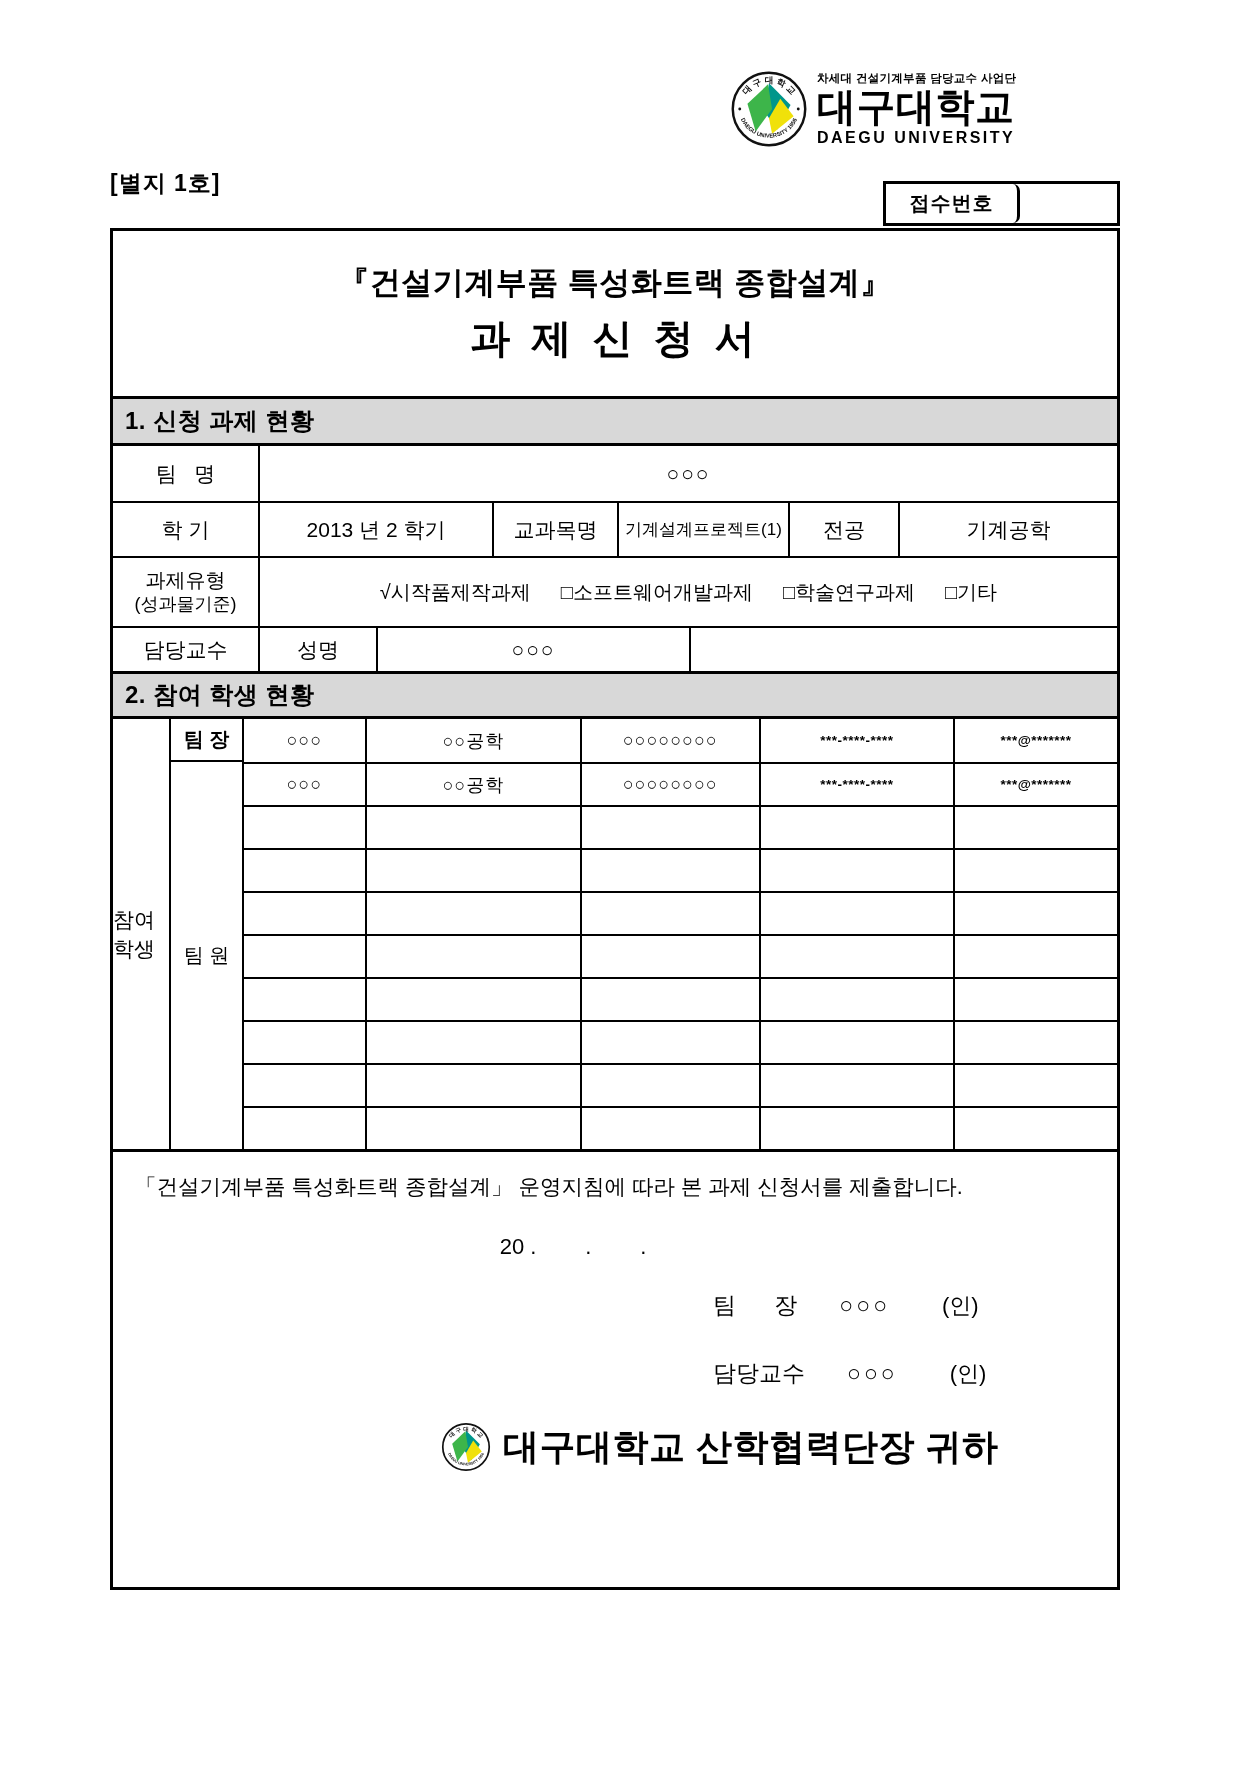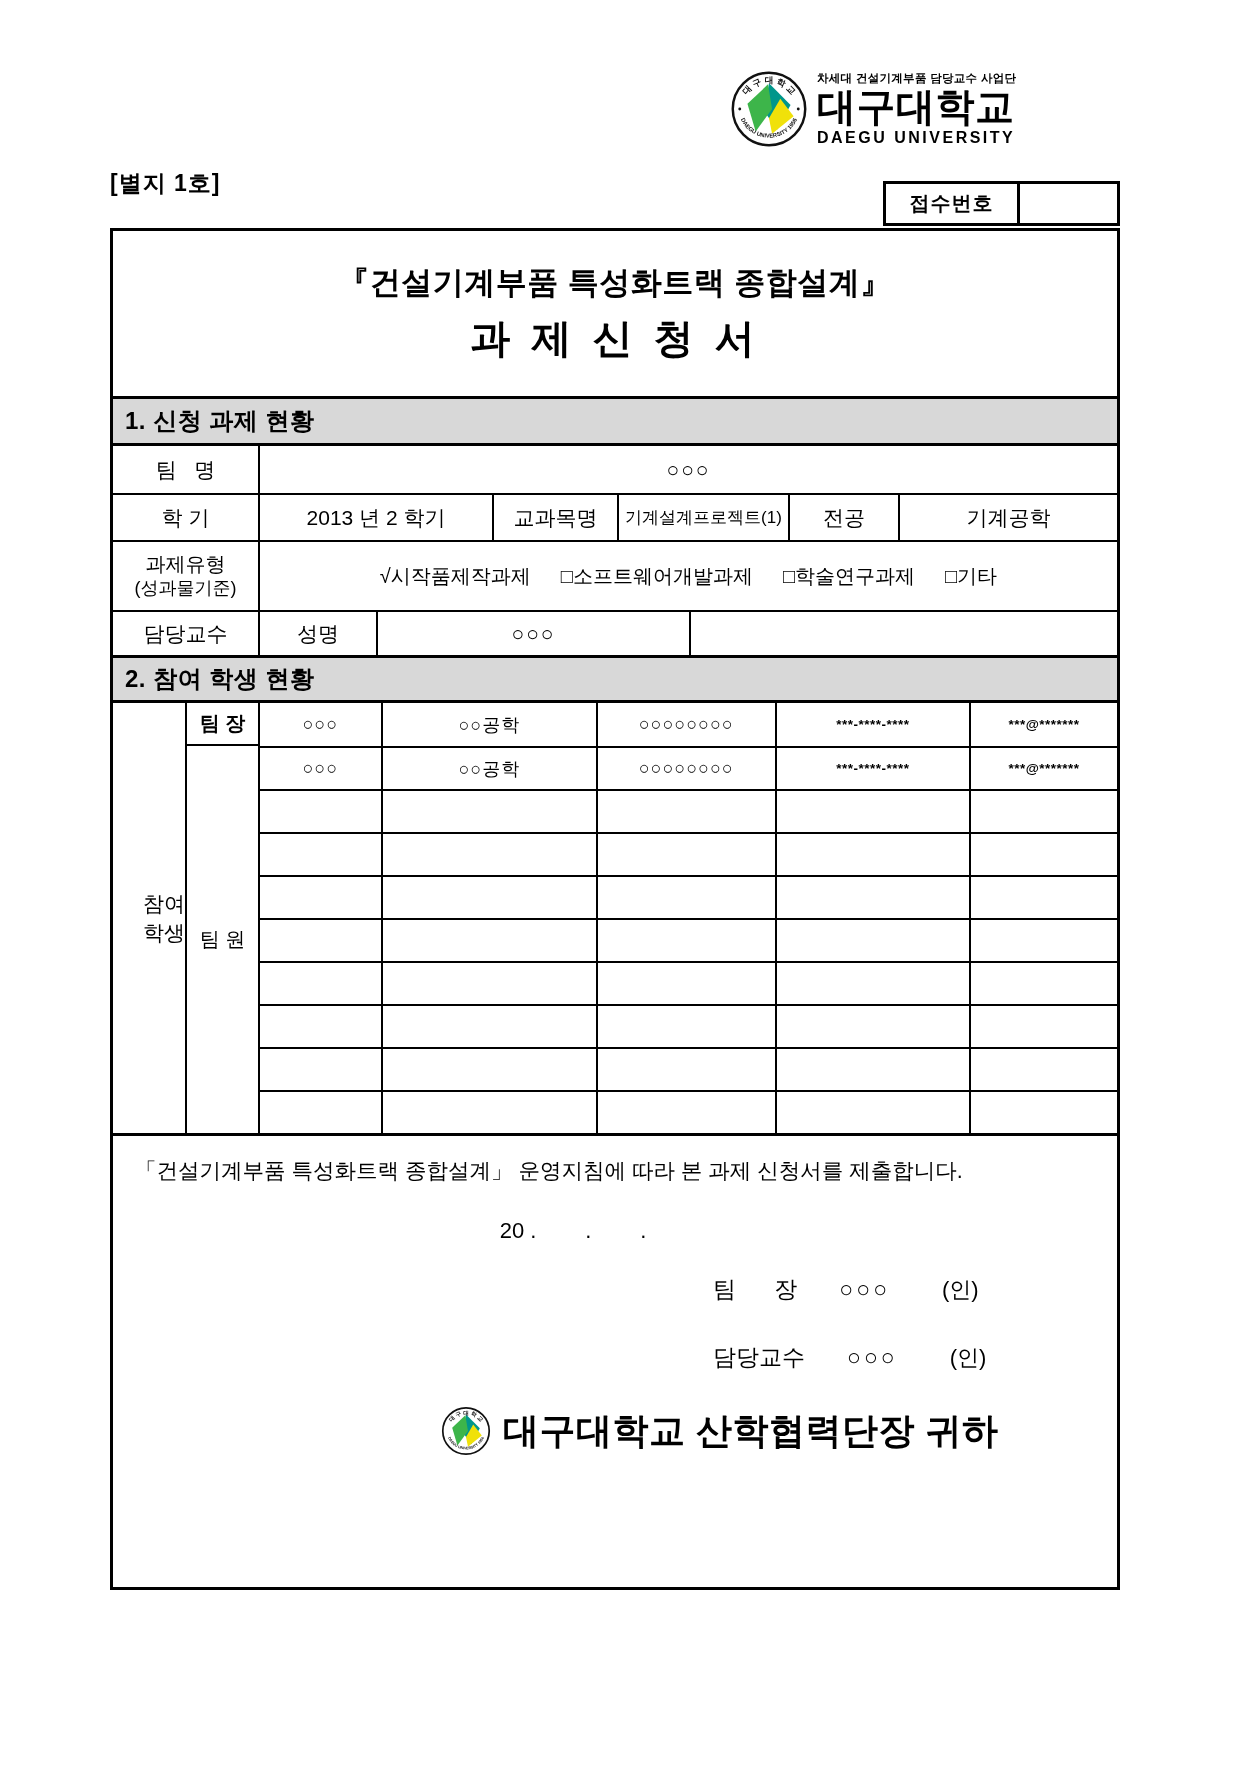--- a/index.html
+++ b/index.html
@@ -9,50 +9,50 @@
   }
   
   .byeolji { position:absolute; left:110px; top:168px; font-size:23px; font-weight:bold; letter-spacing:1px; }
   .logo-block { position:absolute; left:730px; top:70px; display:flex; align-items:center; gap:9px; }
   .emblem { display:block; }
   .logo-text { display:flex; flex-direction:column; }
   .logo-small { font-size:11.5px; font-weight:bold; letter-spacing:0.3px; margin-bottom:1px; white-space:nowrap; }
   .logo-kr { font-size:39px; font-weight:900; line-height:1.05; letter-spacing:0.5px; white-space:nowrap; }
   .logo-en { font-size:16px; font-weight:bold; letter-spacing:2.5px; margin-top:1px; white-space:nowrap; }
   .receipt { position:absolute; left:883px; top:181px; width:237px; height:45px; border:3px solid #000; display:flex; box-sizing:border-box; background:#fff; }
-  .receipt-label { width:134px; border-right:3px solid #000; display:flex; align-items:center; justify-content:center; font-weight:bold; font-size:20px; letter-spacing:1px; box-sizing:border-box; }
+  .receipt-label { width:134px; border-right:3px solid #000; display:flex; align-items:center; justify-content:center; font-weight:bold; font-size:20px; letter-spacing:1px; box-sizing:border-box;border-radius:7px; }
   .receipt-value { flex:1; }
   
   .form { position:absolute; left:110px; top:228px; width:1010px; height:1362px; border:3px solid #000; box-sizing:border-box; display:flex; flex-direction:column; background:#fff; }
   .title-block { height:165px; display:flex; flex-direction:column; justify-content:center; align-items:center; gap:7px; }
   .t1 { font-size:31px; font-weight:bold; letter-spacing:0.5px; }
   .t2 { font-size:40px; font-weight:bold; letter-spacing:5px; }
   .secbar { height:50px; background:#d8d8d8; border-top:3px solid #000; border-bottom:3px solid #000; display:flex; align-items:center; padding-left:12px; font-size:24px; font-weight:bold; box-sizing:border-box; letter-spacing:0.5px; }
   .secbar.s2 { height:48px;text-align:center; }
   .r { display:flex; box-sizing:border-box; }
   .r + .r { border-top:2px solid #000; }
   .c { box-sizing:border-box; display:flex; align-items:center; justify-content:center; text-align:center; }
   .c + .c { border-left:2px solid #000; }
   .lab { font-size:21px; white-space:pre; }
   .val { font-size:21px; }
-  .h57{height:57px} .h55{height:47px} .h70{height:70px} .h45{height:45px}
+  .h57{height:57px} .h55{height:55px} .h70{height:70px} .h45{height:45px}
   .w145{width:145px} .w147{width:147px} .w234{width:234px} .w125{width:125px} .w171{width:171px}
   .w110{width:110px} .w118{width:118px} .w313{width:313px} .w121{width:121px} .w215{width:215px}
   .w179{width:179px} .w194{width:194px} .flex1{flex:1}
   .f17 { font-size:17px; }
   .two-line { flex-direction:column; line-height:1.25; }
   .two-line .l1 { font-size:20px; }
   .two-line .l2 { font-size:18px; }
   .options { display:flex; gap:30px; font-size:20px; align-items:center; justify-content:center; flex:1; }
   .circ { letter-spacing:2px; }
   
   .sthead { display:flex; height:47px; border-bottom:3px solid #000; box-sizing:border-box; }
   .sthead .c { font-size:20px; white-space:pre; }
   .stu-body { display:flex; flex:0 0 430px; box-sizing:border-box; }
-  .colA { width:74px; border-right:2px solid #000; display:flex; flex-direction:column; justify-content:center; align-items:flex-end; font-size:21px; line-height:1.4; box-sizing:border-box; }
+  .colA { width:58px; border-right:2px solid #000; display:flex; flex-direction:column; justify-content:center; align-items:flex-start; font-size:21px; line-height:1.4; box-sizing:border-box; }
   .colB { width:73px; border-right:2px solid #000; display:flex; flex-direction:column; box-sizing:border-box; }
   .leader-cell { height:43px; border-bottom:2px solid #000; display:flex; align-items:center; justify-content:center; font-size:20px; font-weight:bold; white-space:pre; box-sizing:border-box; }
   .member-cell { flex:1; display:flex; align-items:center; justify-content:center; font-size:20px; white-space:pre; }
   .stu-grid { flex:1; display:flex; flex-direction:column; }
   .stu-row { display:flex; height:43px; box-sizing:border-box; }
   .stu-row + .stu-row { border-top:2px solid #000; }
   .sc { box-sizing:border-box; display:flex; align-items:center; justify-content:center; font-size:18px; letter-spacing:1px; }
   .sc + .sc { border-left:2px solid #000; }
   .sc.small { font-size:13.5px; font-weight:bold; letter-spacing:0.5px; }
   

